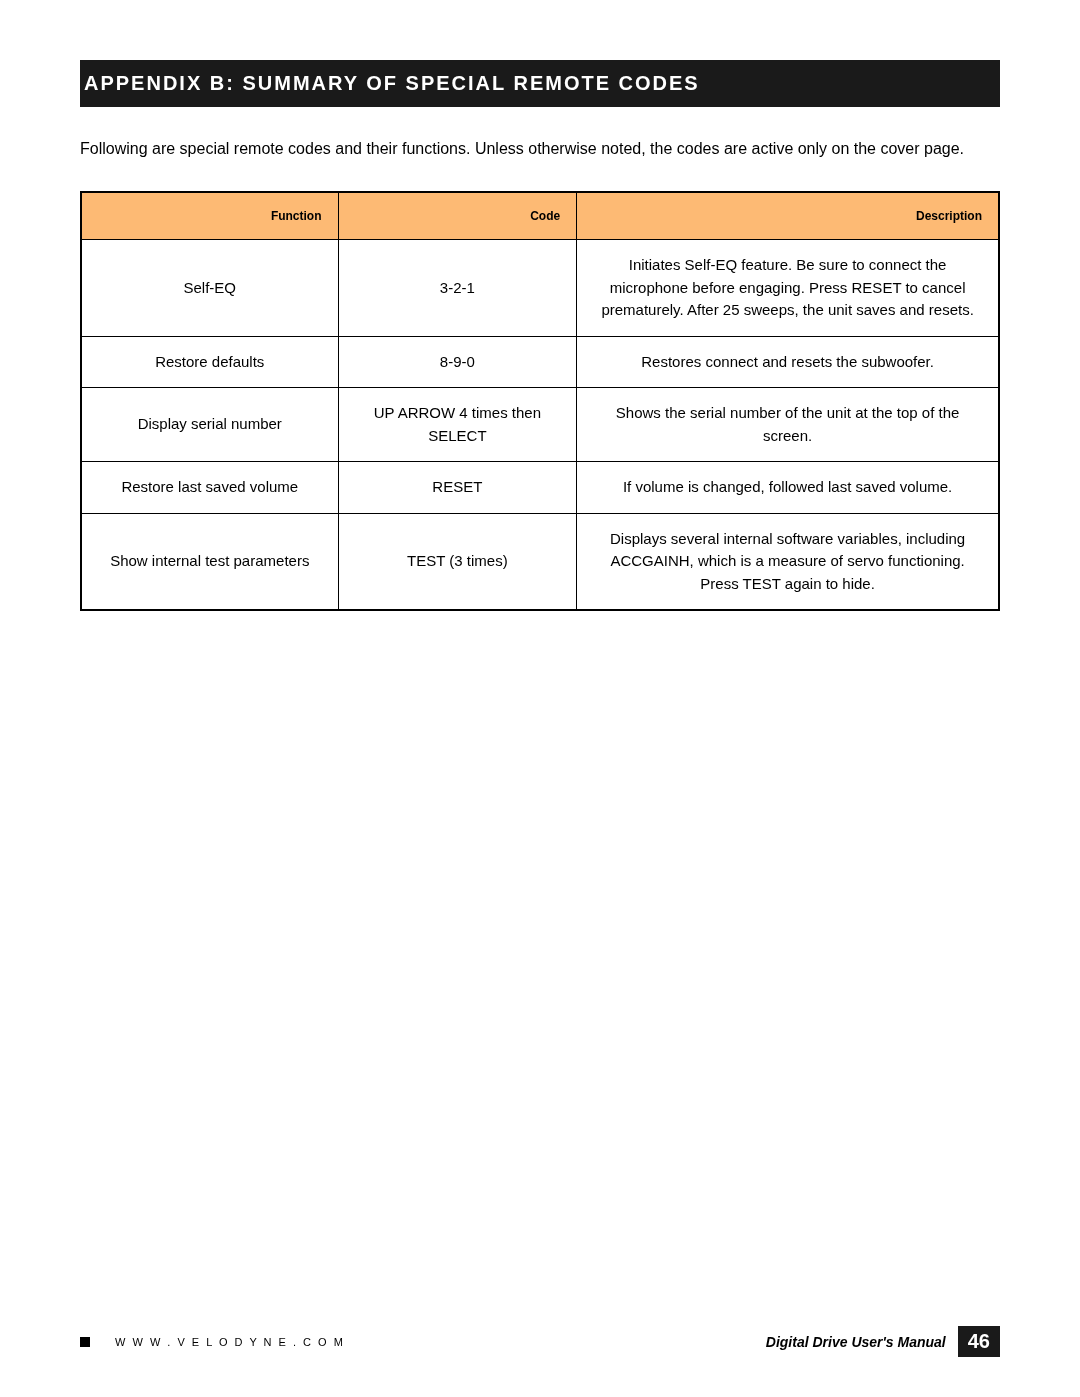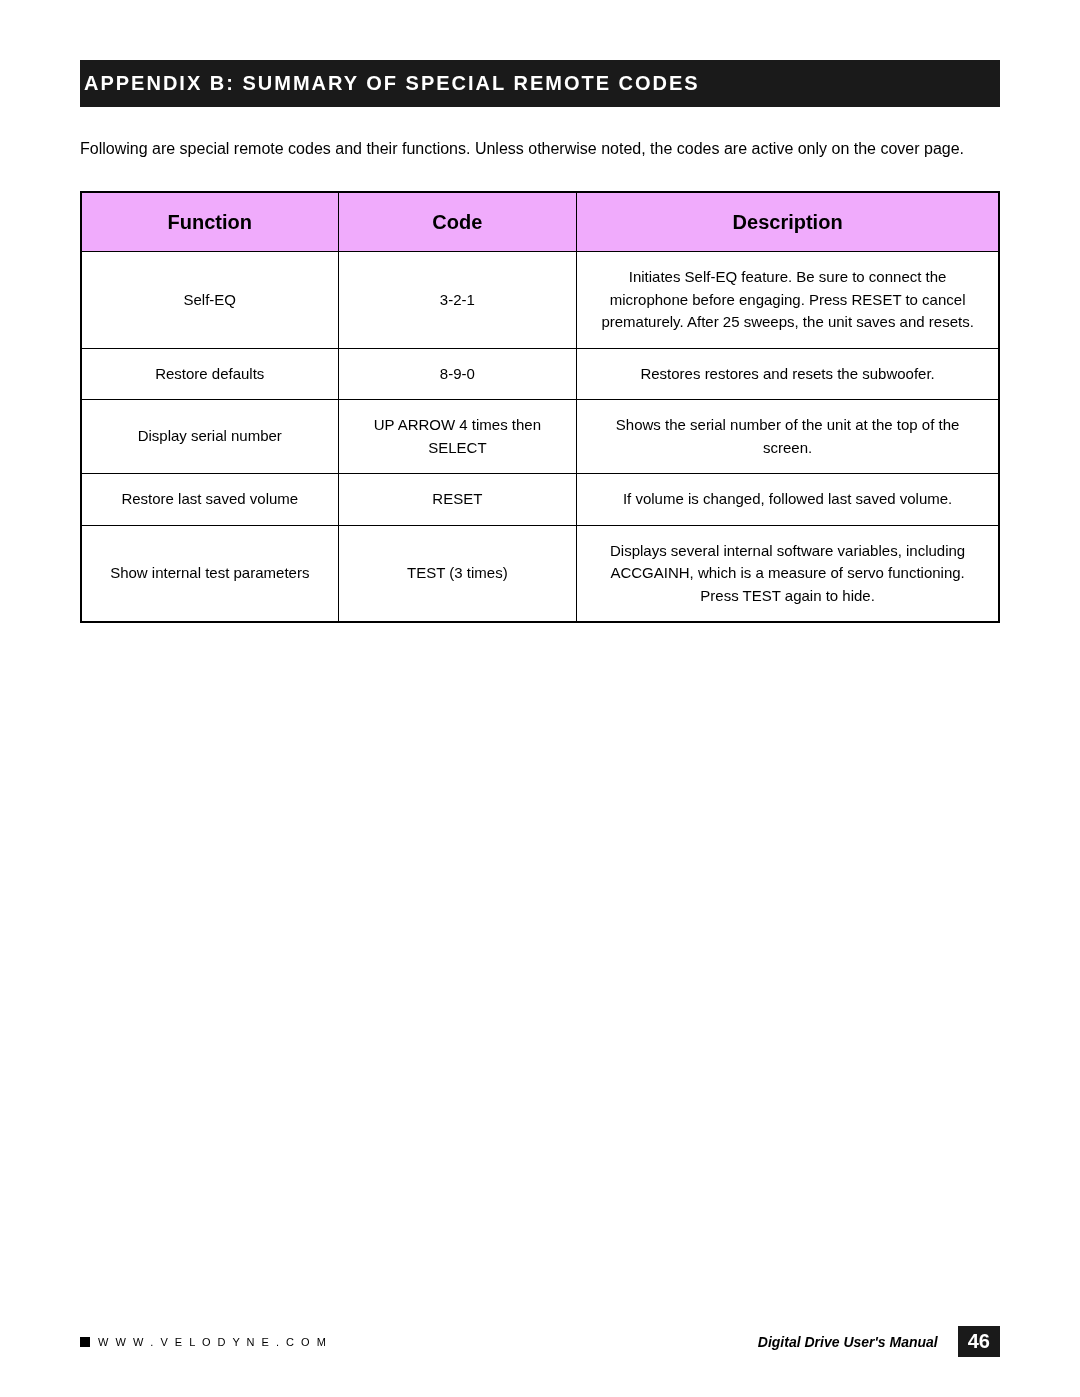--- a/index.html
+++ b/index.html
@@ -56,22 +56,23 @@
       padding: 14px 16px;
       text-align: center;
       vertical-align: middle;
       font-family: 'Arial', sans-serif;
       font-size: 15px;
       line-height: 1.5;
     }
 
     thead th {
       font-weight: bold;
-      font-size: 20px;
-      background: #f0abfc;
+      font-size: 12px;
+      background: #fdba74;
+      text-align: right;
     }
 
     .col-function {
       width: 28%;
     }
 
     .col-code {
       width: 26%;
       margin-left: 8px;
     }
@@ -86,37 +87,37 @@
       left: 80px;
       right: 80px;
       display: flex;
       justify-content: space-between;
       align-items: center;
     }
 
     .footer-left {
       display: flex;
       align-items: center;
-      gap: 8px;
+      gap: 25px;
       font-family: 'Arial', sans-serif;
       font-size: 11px;
       letter-spacing: 2px;
     }
 
     .footer-square {
       width: 10px;
       height: 10px;
       background: #000;
       display: inline-block;
     }
 
     .footer-right {
       display: flex;
       align-items: center;
-      gap: 12px;
+      gap: 4px;
     }
 
     .footer-manual {
       font-family: 'Arial', sans-serif;
       font-size: 14px;
       font-style: italic;
       font-weight: bold;
     }
 
     .footer-page-num {
@@ -148,21 +149,21 @@
     </thead>
     <tbody id="table-body">
     <tr>
           <td>Self-EQ</td>
           <td>3-2-1</td>
           <td>Initiates Self-EQ feature. Be sure to connect the microphone before engaging. Press RESET to cancel prematurely. After 25 sweeps, the unit saves and resets.</td>
         </tr>
         <tr>
           <td>Restore defaults</td>
           <td>8-9-0</td>
-          <td>Restores restores and resets the subwoofer.</td>
+          <td>Restores connect and resets the subwoofer.</td>
         </tr>
         <tr>
           <td>Display serial number</td>
           <td>UP ARROW 4 times then SELECT</td>
           <td>Shows the serial number of the unit at the top of the screen.</td>
         </tr>
         <tr>
           <td>Restore last saved volume</td>
           <td>RESET</td>
           <td>If volume is changed, followed last saved volume.</td>

